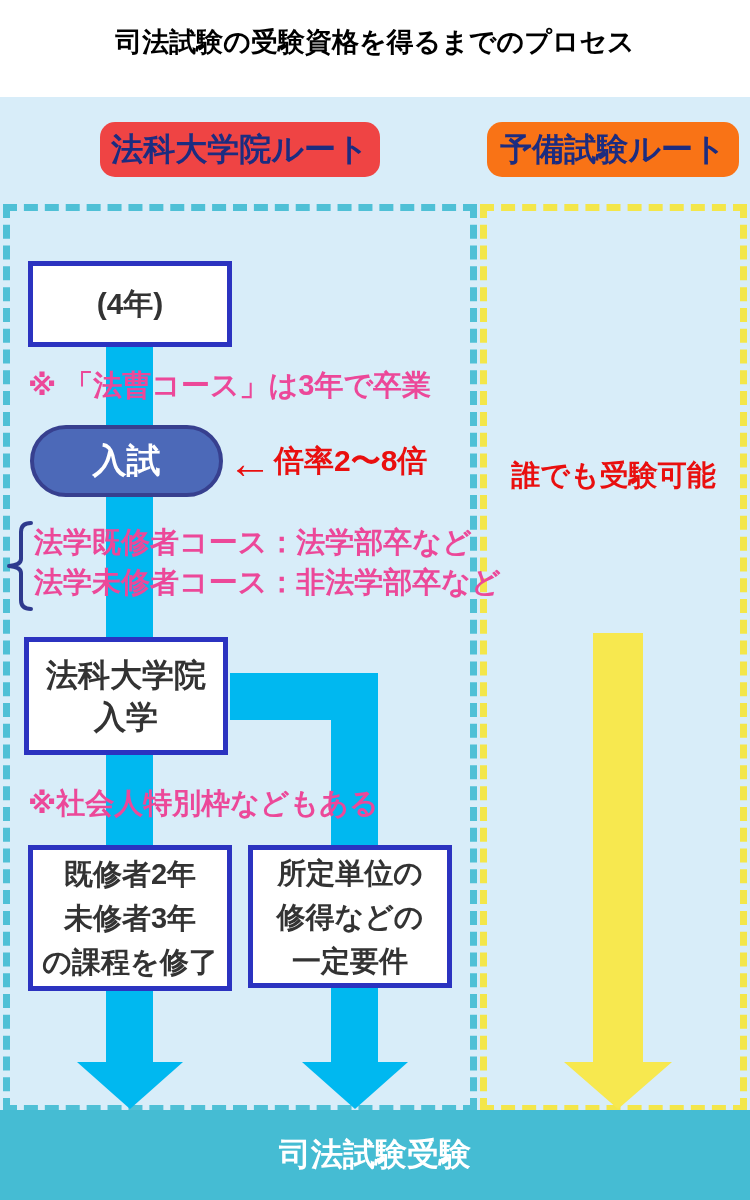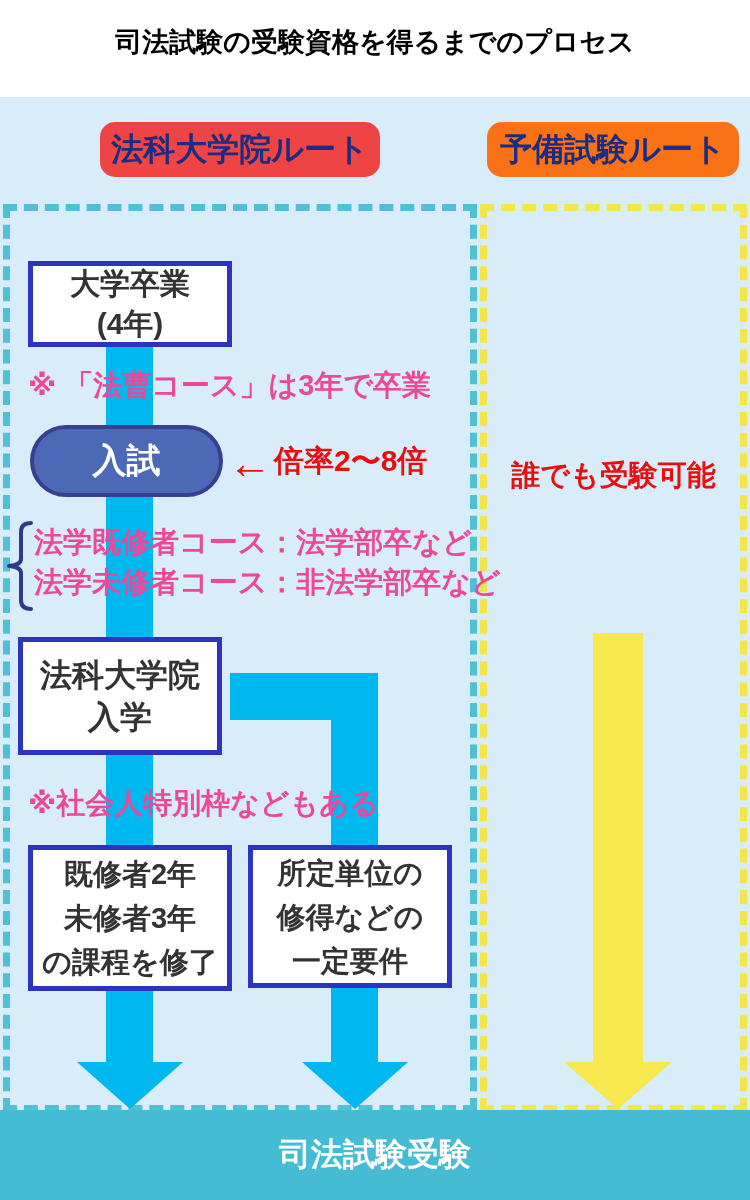--- a/index.html
+++ b/index.html
@@ -31,21 +31,21 @@
   .arrowhead{width:0;height:0;z-index:2;
     border-left:53px solid transparent;border-right:53px solid transparent;border-top:47px solid #00b8f0;}
   .arrowhead-left{left:77px;top:1062px;}
   .arrowhead-mid{left:302px;top:1062px;}
   .arrowhead-yellow{left:564px;top:1062px;border-left-width:54px;border-right-width:54px;border-top-color:#f7e84f;}
   
   .wbox{background:#ffffff;border:5px solid #2b33c0;box-sizing:border-box;z-index:3;
     display:flex;flex-direction:column;align-items:center;justify-content:center;
     text-align:center;font-weight:800;color:#333333;}
   .box-university{left:28px;top:261px;width:204px;height:86px;font-size:30px;line-height:40px;}
-  .box-admission{left:18px;top:637px;width:204px;height:118px;font-size:32px;line-height:42px;}
+  .box-admission{left:24px;top:637px;width:204px;height:118px;font-size:32px;line-height:42px;}
   .box-completion{left:28px;top:845px;width:204px;height:146px;font-size:29px;line-height:44px;}
   .box-credits{left:248px;top:845px;width:204px;height:143px;font-size:29px;line-height:44px;}
   .box-pass{left:513px;top:516px;width:202px;height:117px;border-color:#f7e84f;font-size:31px;line-height:44px;z-index:3;}
   
   .exam-pill{left:30px;top:425px;width:193px;height:72px;border-radius:36px;z-index:3;
     background:#4c69b8;border:4px solid #37408f;box-sizing:border-box;
     display:flex;align-items:center;justify-content:center;
     color:#ffffff;font-size:34px;font-weight:800;text-align:center;}
   
   .note{font-weight:800;color:#ec4899;font-size:29px;line-height:40px;white-space:nowrap;z-index:4;}
@@ -85,21 +85,20 @@
 
   <div class="abs band band-main"></div>
   <div class="abs band band-elbow-h"></div>
   <div class="abs band band-elbow-v"></div>
   <div class="abs band band-yellow"></div>
   <div class="abs arrowhead arrowhead-left"></div>
   <div class="abs arrowhead arrowhead-mid"></div>
   <div class="abs arrowhead arrowhead-yellow"></div>
 
   <div class="abs wbox box-university">
-    <div>大学卒業</div>
     <div>(4年)</div>
   </div>
 
   <div class="abs note note-hoso">※ 「法曹コース」は3年で卒業</div>
 
   <div class="abs exam-pill">
     <span>入試</span>
   </div>
 
   <div class="abs note note-red note-exam">

